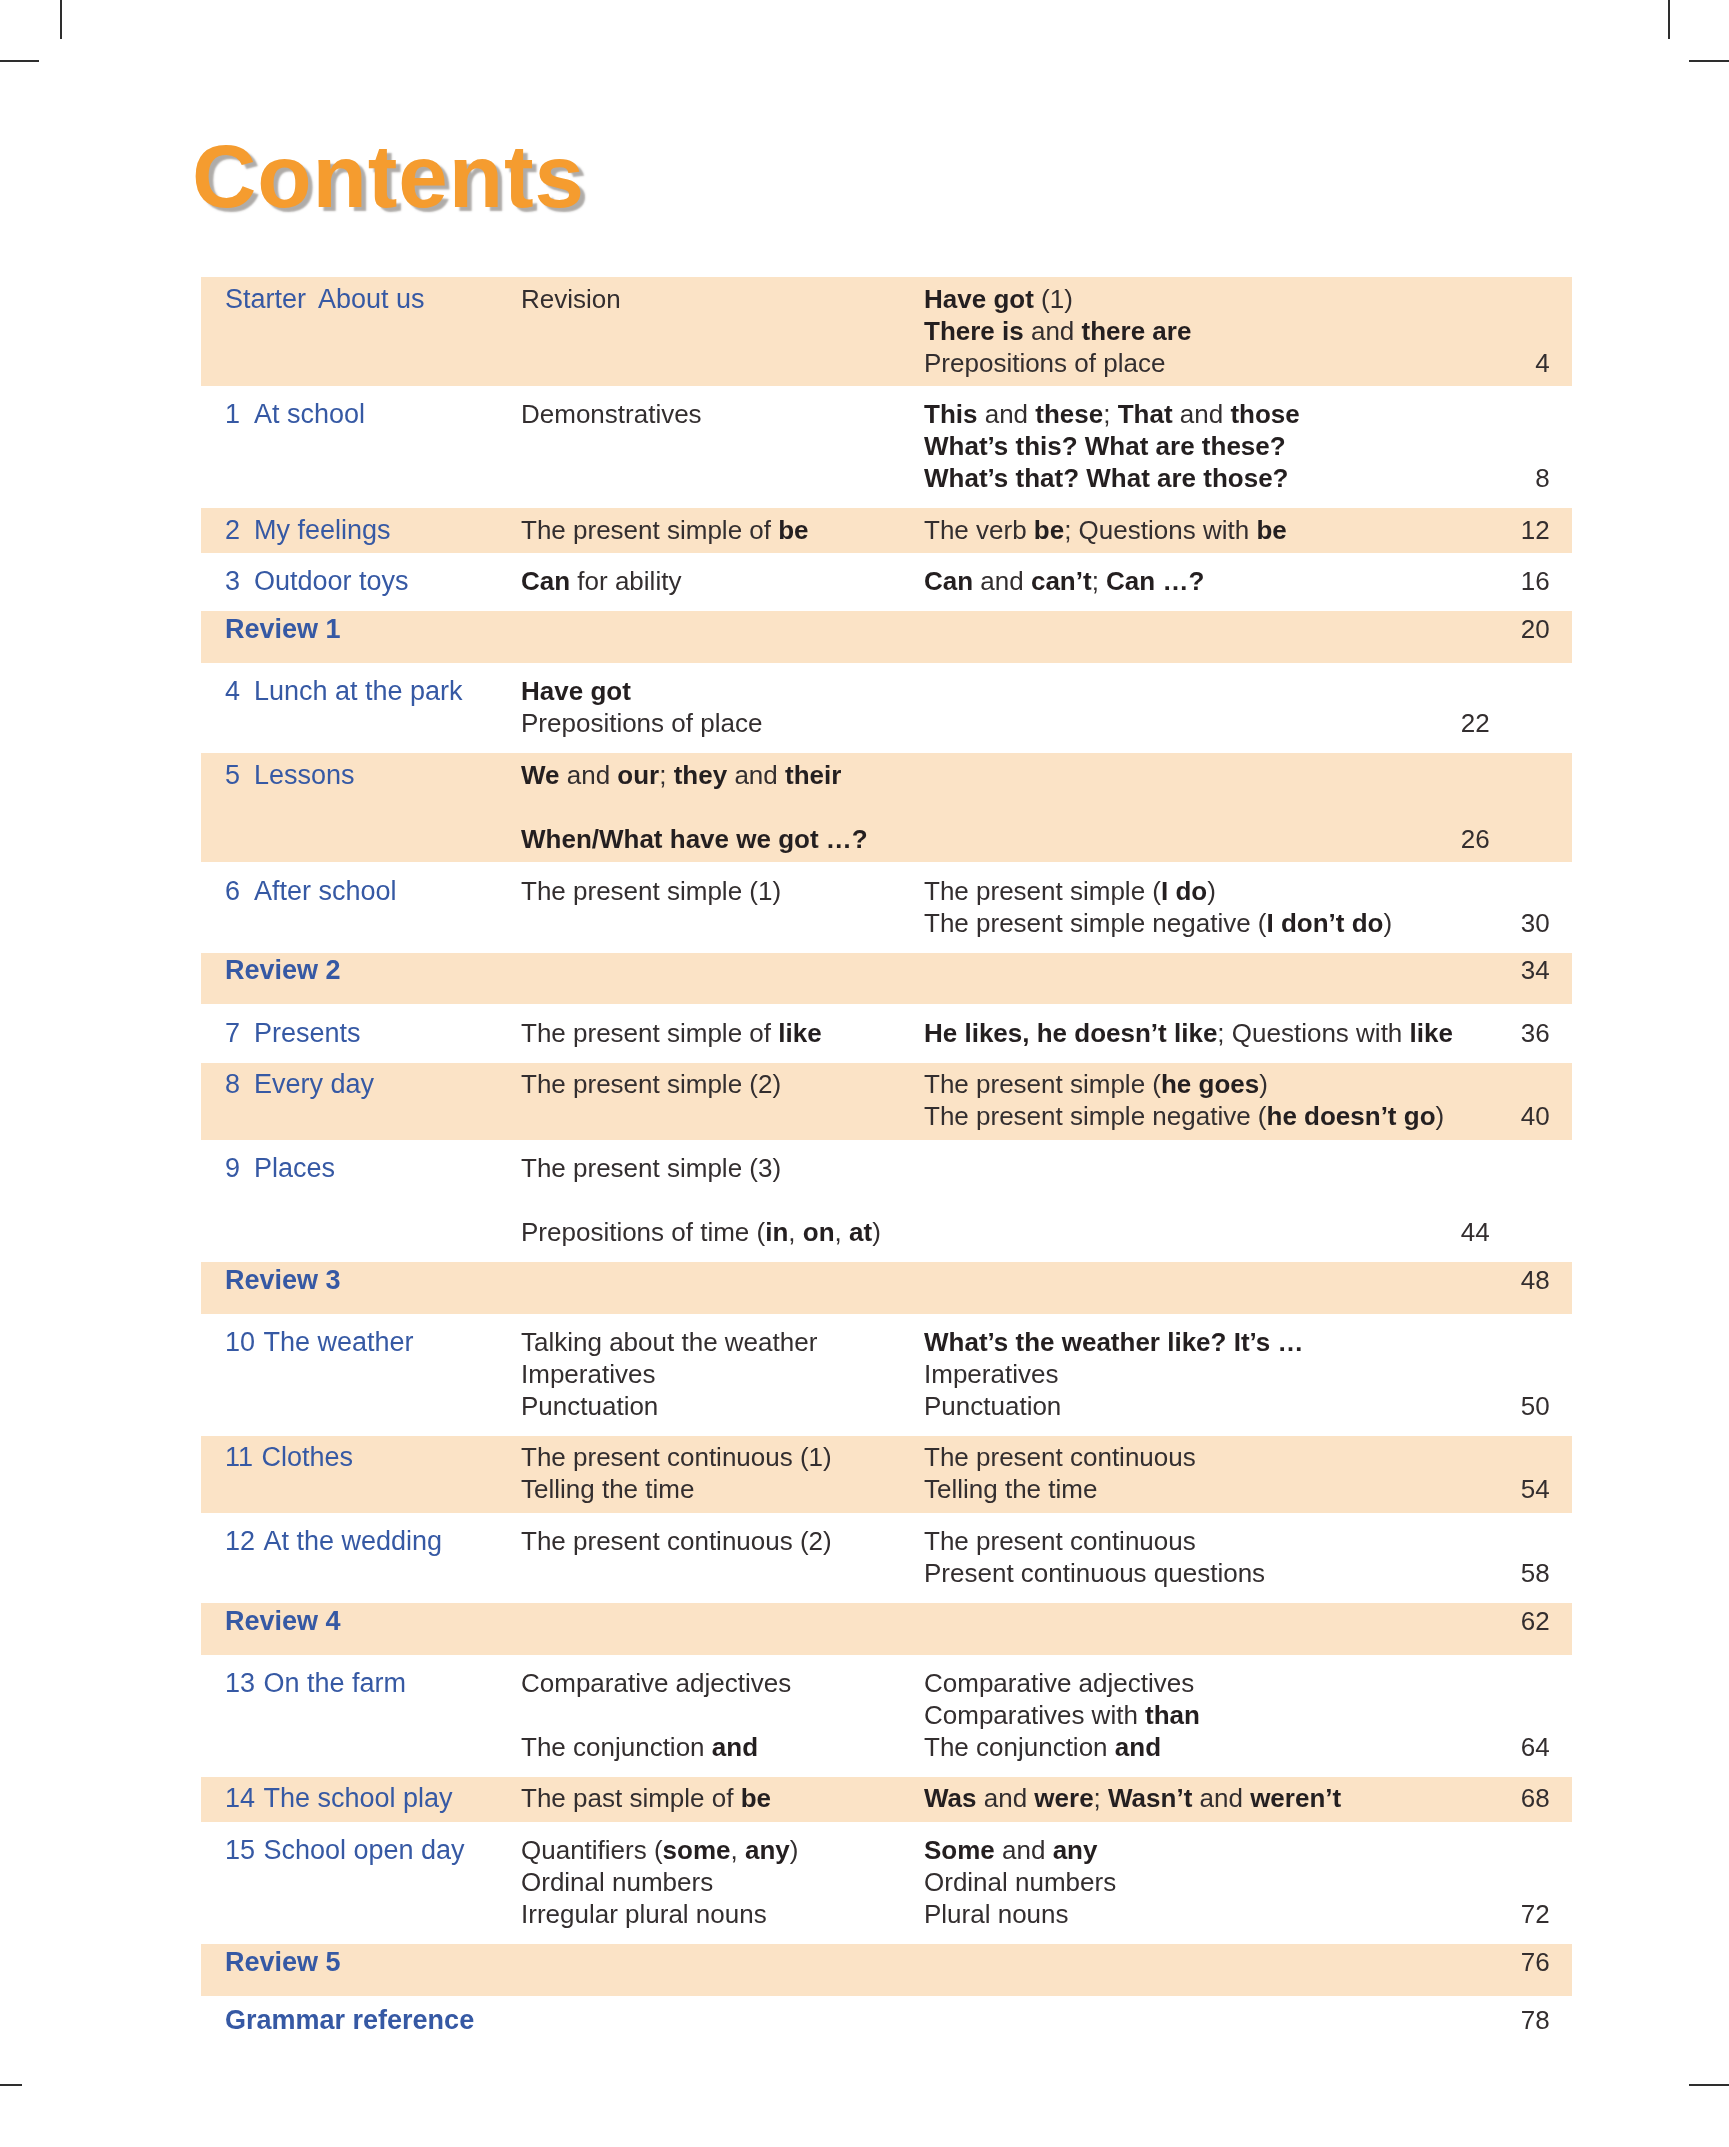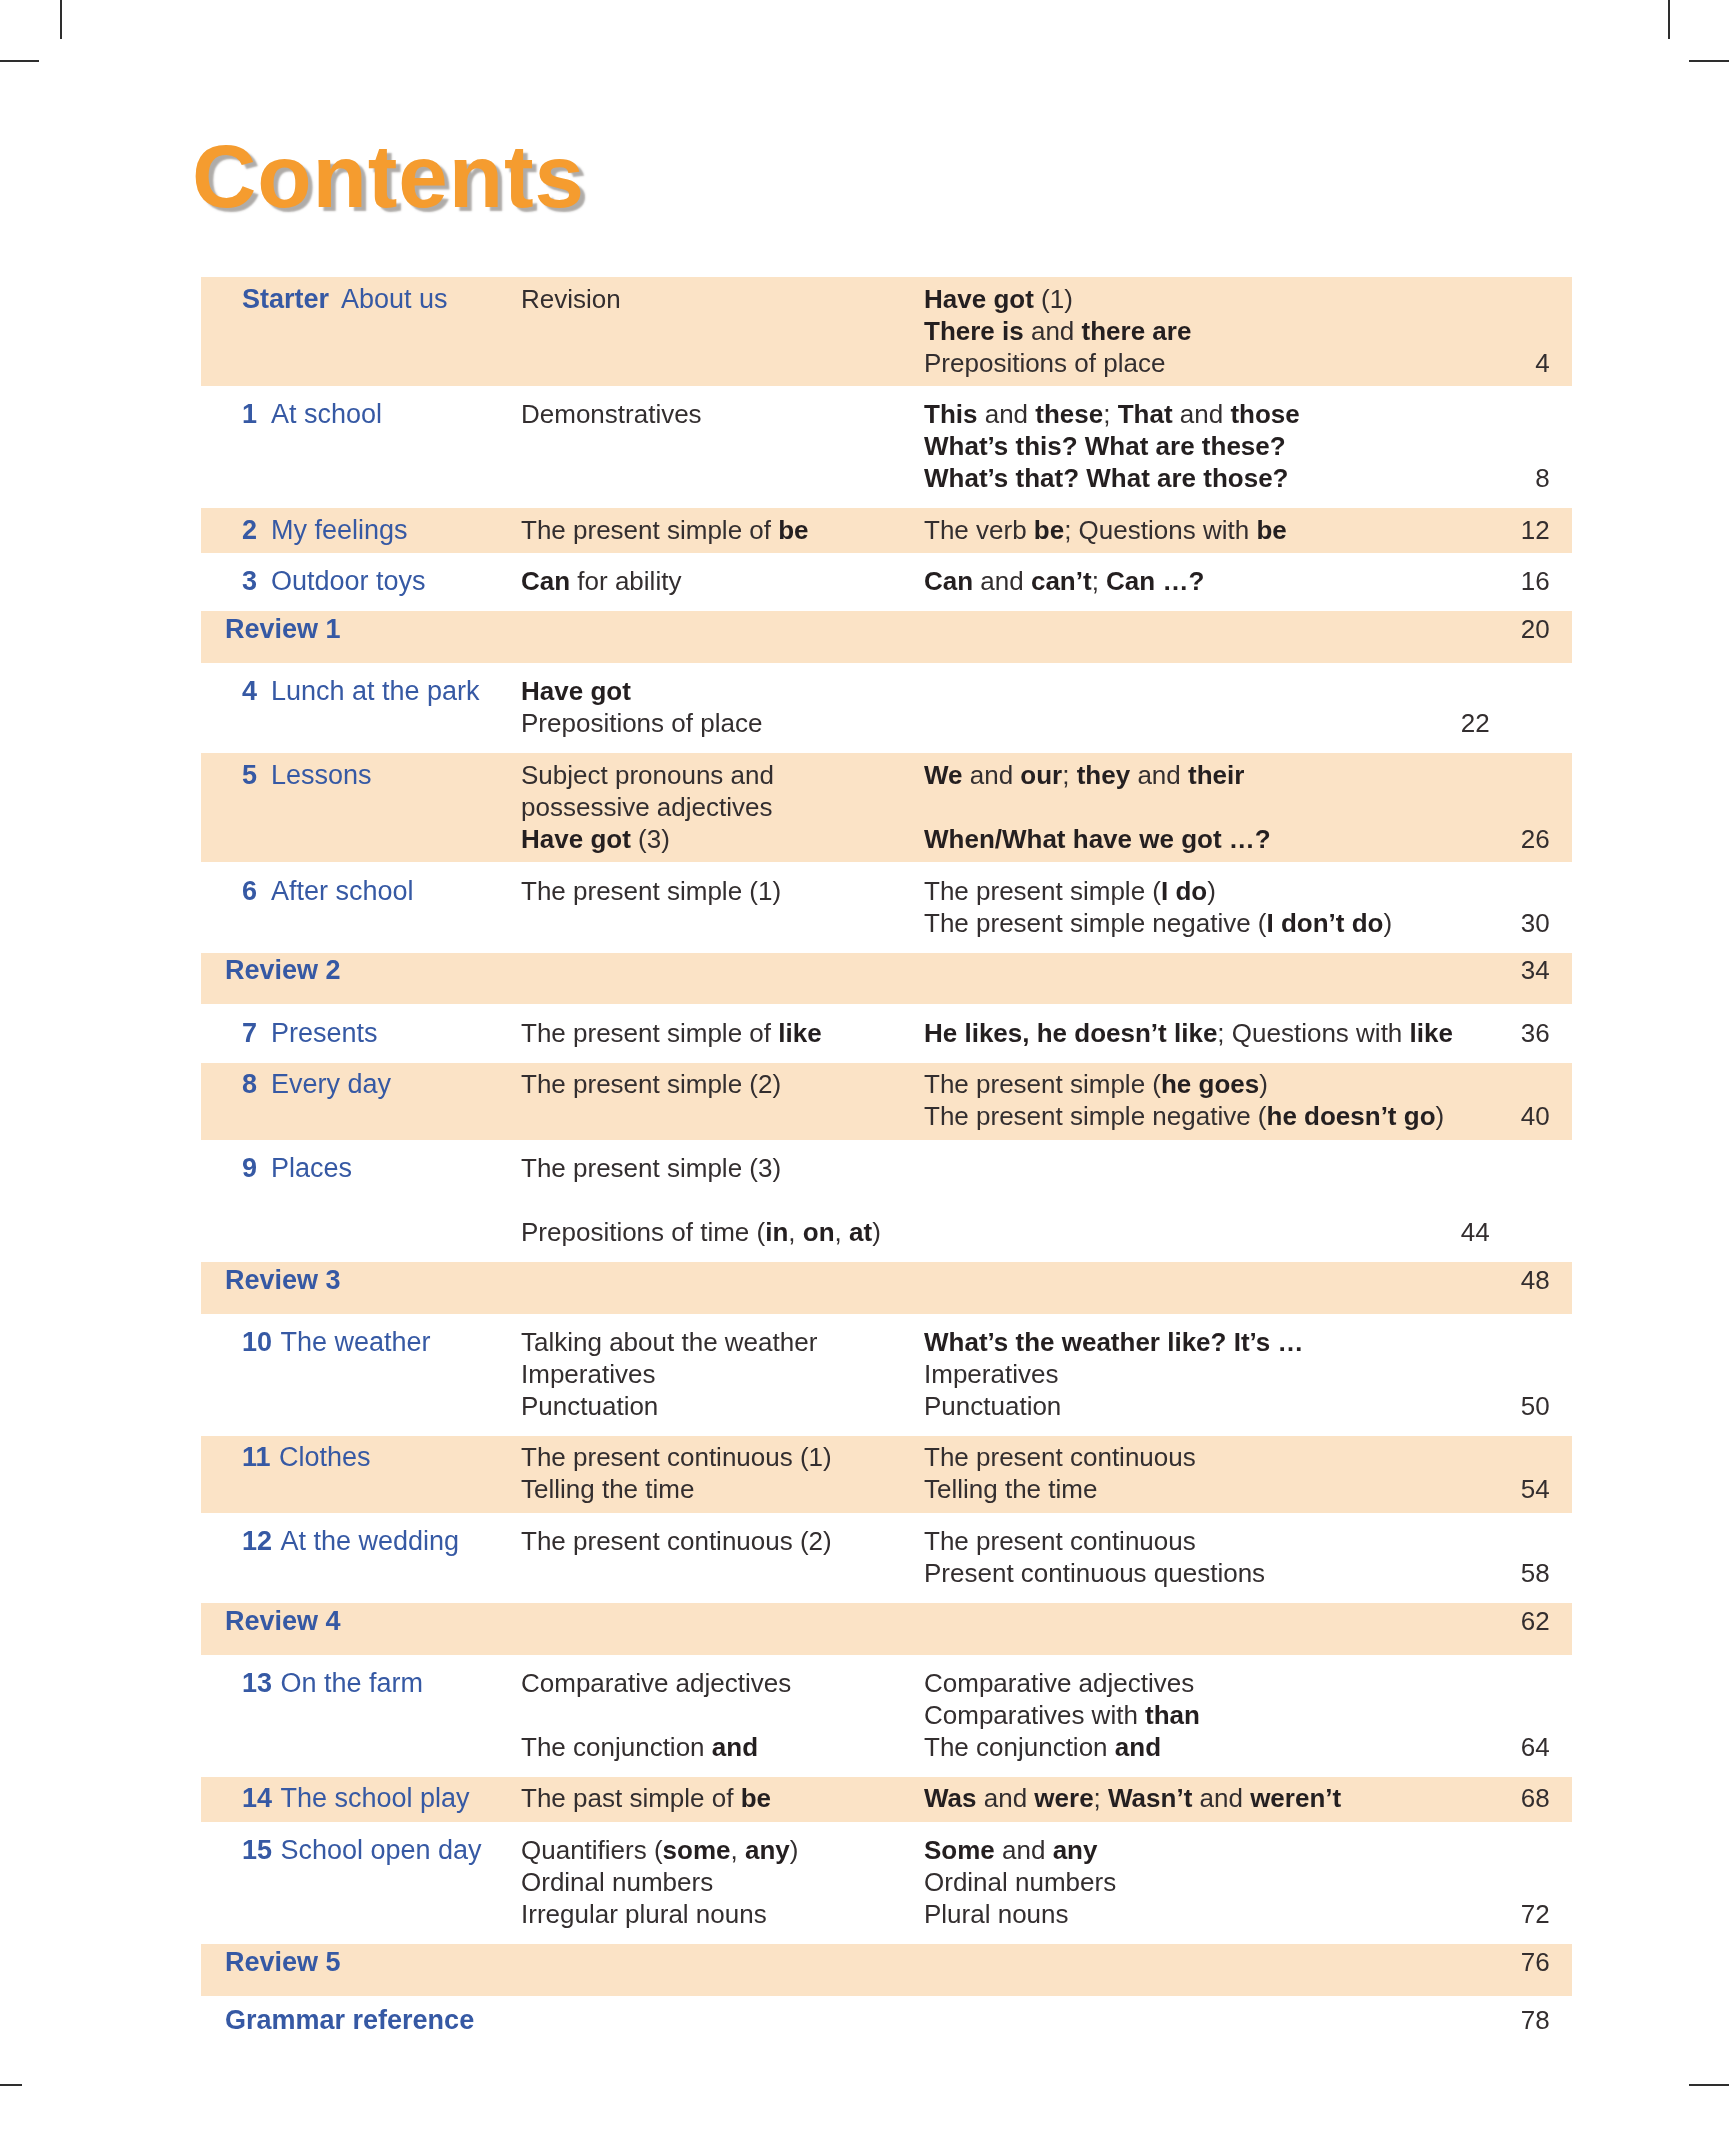--- a/index.html
+++ b/index.html
@@ -33,22 +33,21 @@
     box-sizing:border-box;
   }
   .row.shaded{background:#fbe3c6;}
   .row.slim{padding-top:1.9px;padding-bottom:18px;}
   .col1{
     color:#3659a4;
     font-size:27px;line-height:32px;
   }
   .num{
     display:inline-block;min-width:20.5px;margin-right:8.4px;
-    font-weight:bold;
-    margin-left:17px;
+    font-weight:normal;
   }
   .num.wide{min-width:0;margin-right:12px;}
   .rowlabel{font-weight:bold;}
   .cell{
     font-size:26px;line-height:32px;
     color:#332e2f;
   }
   .cell .b, .page .b{font-weight:bold;color:#241f20;}
   .line{white-space:nowrap;}
   .page{
@@ -137,25 +136,20 @@
         <div class="col1"><span class="num">4</span><span class="uname">Lunch at the park</span></div>
         <div class="cell">
           <div class="line"><span class="b">Have got</span></div>
           <div class="line"><span>Prepositions of place</span></div>
         </div>
         <div class="page">22</div>
       </div>
       <div class="row shaded">
         <div class="col1"><span class="num">5</span><span class="uname">Lessons</span></div>
         <div class="cell">
-          <div class="line"><span>Subject pronouns and</span></div>
-          <div class="line"><span>possessive adjectives</span></div>
-          <div class="line"><span class="b">Have got</span><span> (3)</span></div>
-        </div>
-        <div class="cell">
           <div class="line"><span class="b">We</span><span> and </span><span class="b">our</span><span>; </span><span class="b">they</span><span> and </span><span class="b">their</span></div>
           <div class="line">&nbsp;</div>
           <div class="line"><span class="b">When/What have we got …?</span></div>
         </div>
         <div class="page">26</div>
       </div>
       <div class="row">
         <div class="col1"><span class="num">6</span><span class="uname">After school</span></div>
         <div class="cell">
           <div class="line"><span>The present simple (1)</span></div>

